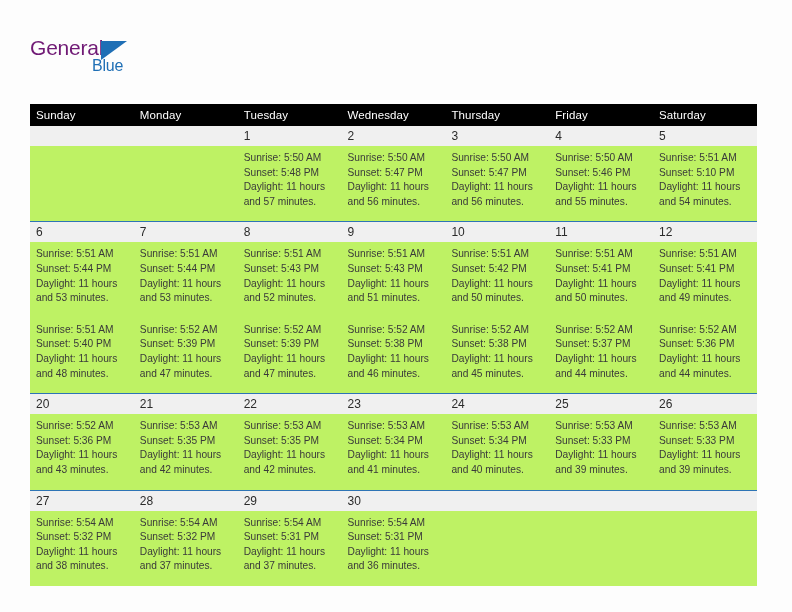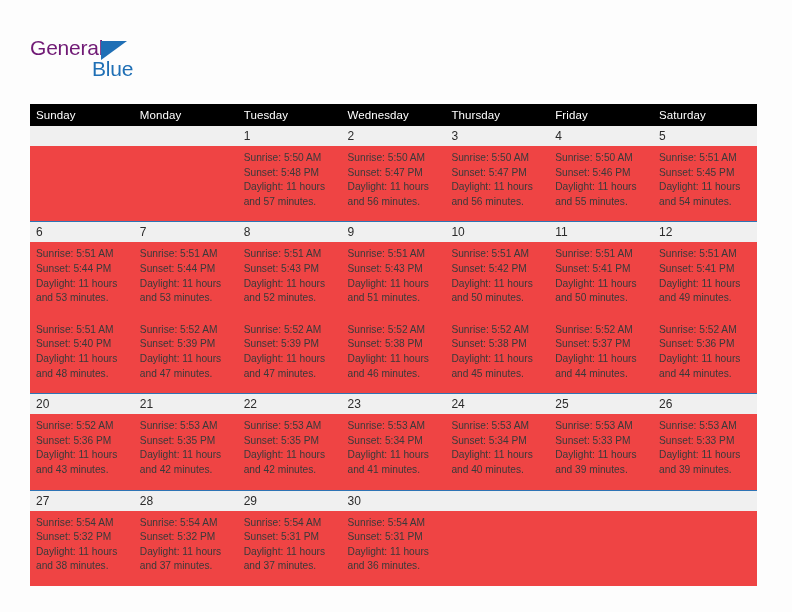--- a/index.html
+++ b/index.html
@@ -49,21 +49,21 @@
     top: 5px;
     width: 0;
     height: 0;
     border-left: 26px solid #1f6fb5;
     border-bottom: 19px solid transparent;
   }
   .logo-blue {
     position: absolute;
     left: 62px;
     top: 21px;
-    font-size: 21px;
+    font-size: 16px;
     color: #1f6fb5;
     letter-spacing: -0.2px;
     font-family: "Liberation Sans", sans-serif;
   }
   .title-wrap {
     position: absolute;
     right: 0;
     top: 0;
     text-align: right;
   }
@@ -111,21 +111,21 @@
     border-top: 1px solid #2e74b5;
     font-size: 12px;
     color: #2b2b2b;
     padding: 3px 0 3px 6px;
     height: 18px;
   }
   .week-head-first td {
     border-top: none;
   }
   .info-row td {
-    background: #ef4444;
+    background: #bef264;
     font-size: 10.2px;
     color: #3a3a3a;
     line-height: 14.6px;
     padding: 5px 5px 12px 6px;
     height: 72px;
   }
   .info-row td div { white-space: nowrap; }
 </style>
 </head>
 <body>
@@ -197,21 +197,21 @@
             <div>and 56 minutes.</div>
           </td>
           <td>
             <div>Sunrise: 5:50 AM</div>
             <div>Sunset: 5:46 PM</div>
             <div>Daylight: 11 hours</div>
             <div>and 55 minutes.</div>
           </td>
           <td>
             <div>Sunrise: 5:51 AM</div>
-            <div>Sunset: 5:45 PM</div>
+            <div>Sunset: 5:10 PM</div>
             <div>Daylight: 11 hours</div>
             <div>and 54 minutes.</div>
           </td>
         </tr>
         <tr class="daynum-row">
           <td>6</td>
           <td>7</td>
           <td>8</td>
           <td>9</td>
           <td>10</td>

